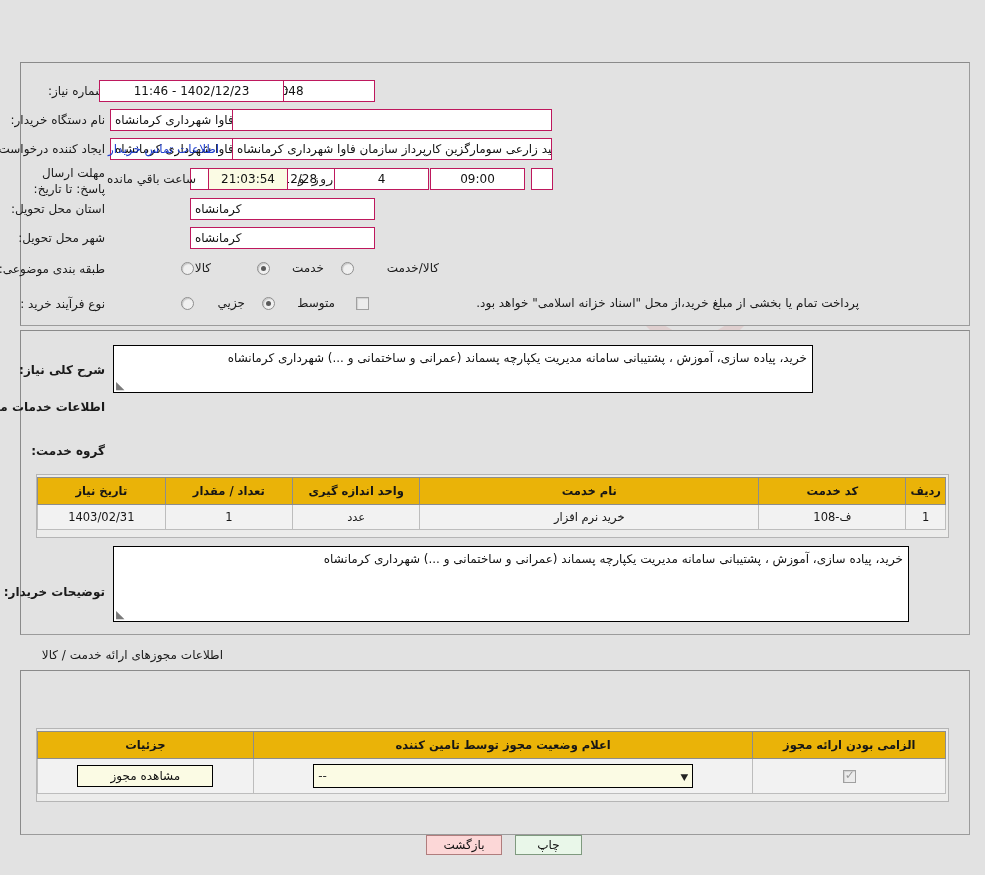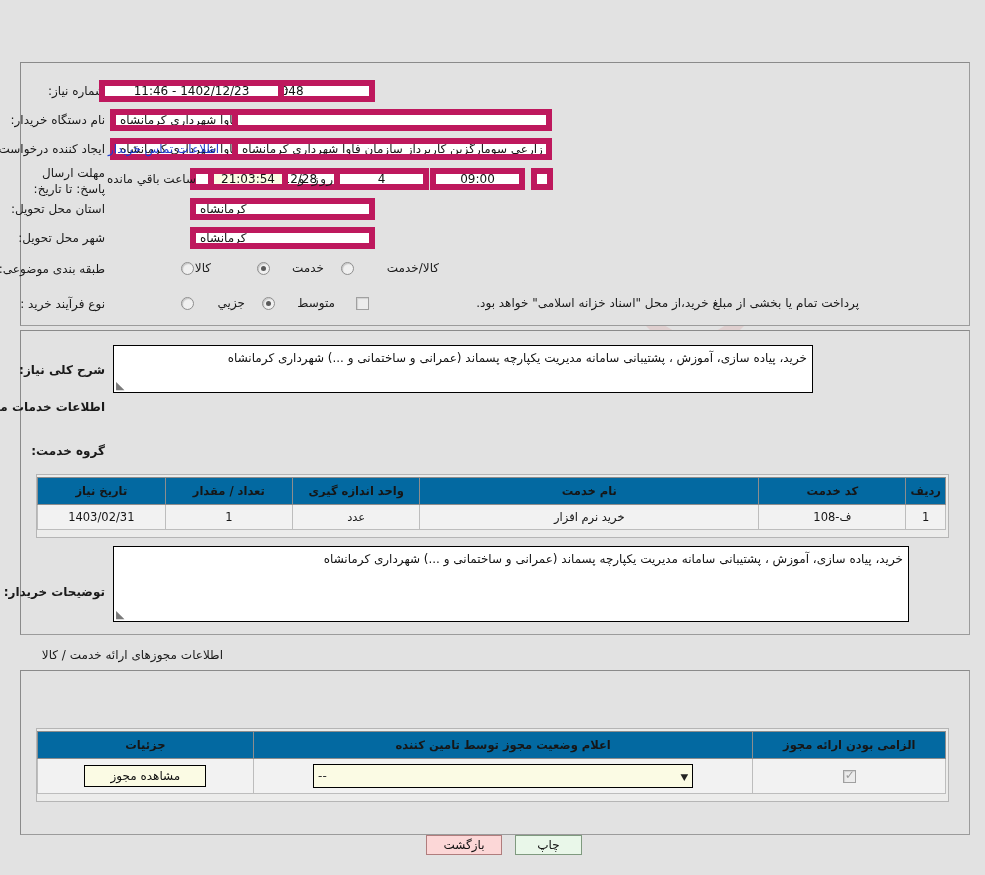--- a/index.html
+++ b/index.html
@@ -74,21 +74,21 @@
     font-size: 12px;
     color: #1a1a1a;
     white-space: nowrap;
     text-align: right;
   }
   .lbl.b { font-weight: bold; }
 
   .tb {
     position: absolute;
     background: #ffffff;
-    border: 6px solid #be185d;
+    border: 1px solid #be185d;
     font-size: 12px;
     color: #111;
     padding: 1px 4px;
     display: flex;
     align-items: center;
     overflow: hidden;
     white-space: nowrap;
   }
   .tb.center { justify-content: center; }
   .tb.right  { justify-content: flex-end; }
@@ -160,21 +160,21 @@
   }
 
   
   table.grid {
     position: absolute;
     border-collapse: collapse;
     background: #ffffff;
     font-size: 11.5px;
   }
   table.grid th {
-    background: #0369a1;
+    background: #eab308;
     border: 1px solid #8d8d8d;
     font-weight: bold;
     color: #161616;
     padding: 6px 4px;
     text-align: center;
     font-size: 11.5px;
     margin-top: 44px;
   }
   table.grid td {
     background: #f2f2f2;
@@ -360,21 +360,21 @@
         <td>
           <span class="cbx on" style="position:relative; display:inline-block; top:2px;"></span>
         </td>
         <td>
           <span class="sel">
             <span class="chev">▼</span>
             <span class="val">--</span>
           </span>
         </td>
         <td>
-          <span class="btn cream" style="position:relative; display:inline-flex; width:122px; height:22px;">مشاهده مجوز</span>
+          <span class="btn cream" style="position:relative; display:inline-flex; width:136px; height:22px;">مشاهده مجوز</span>
         </td>
       </tr>
         </tbody>
     </table>
   </div>
 
   <div class="btn print" style="left:515px; top:835px; width:67px; height:20px;">چاپ</div>
   <div class="btn back" style="left:426px; top:835px; width:76px; height:20px;">بازگشت</div>
 
 </div>

